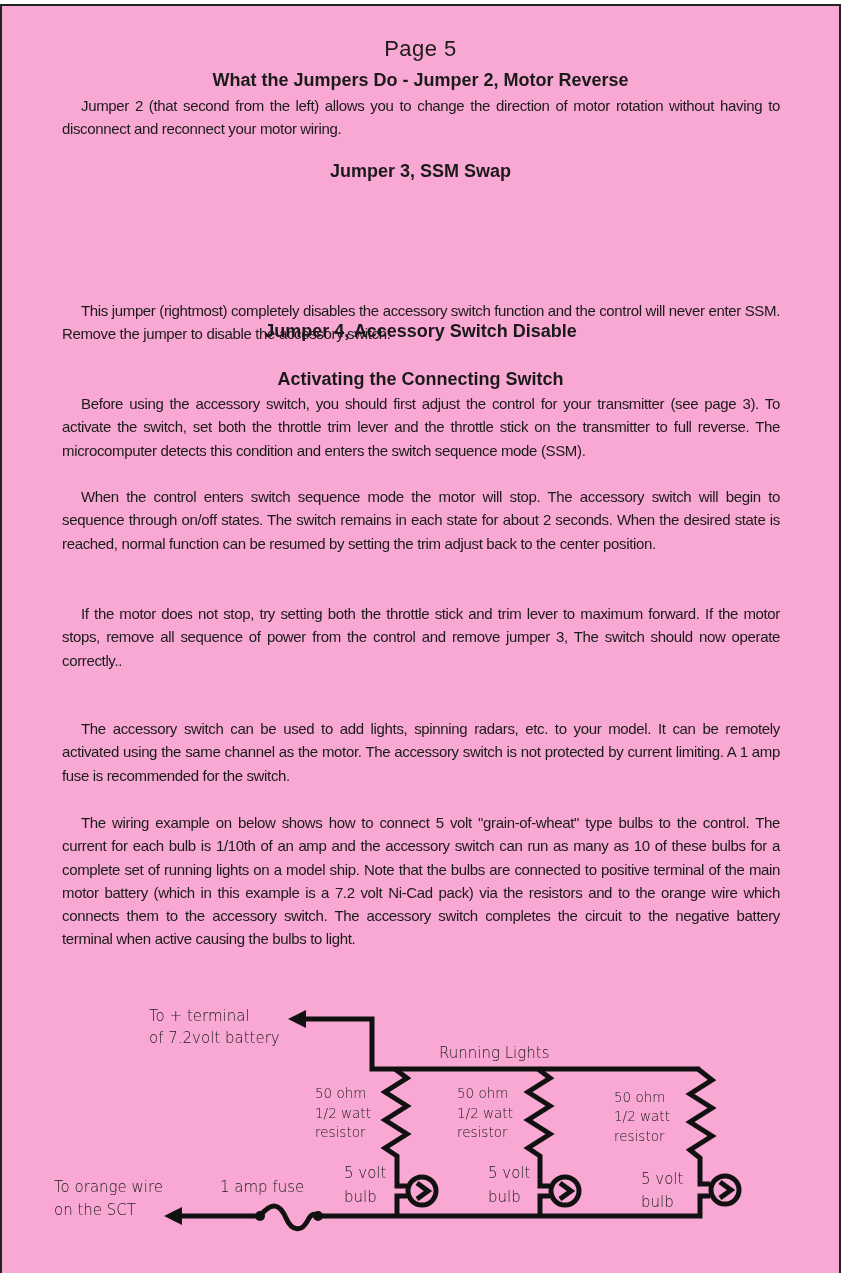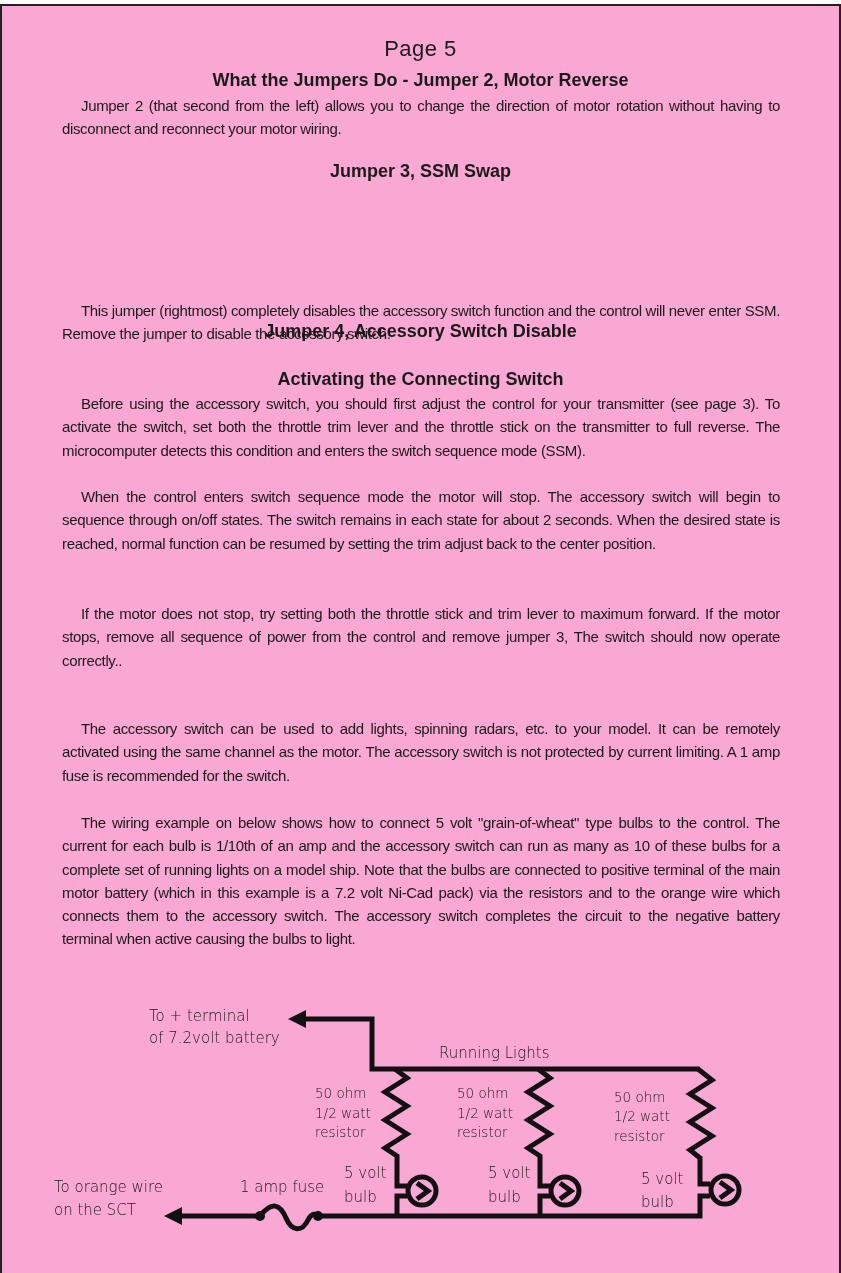--- a/index.html
+++ b/index.html
@@ -88,21 +88,21 @@
       <polygon points="286,1013 304,1004 304,1022" fill="#111111"></polygon>
       <polygon points="162,1210 180,1201 180,1219" fill="#111111"></polygon>
     </svg>
 
     <div class="dlabel" style="left:147px;top:999px;">To + terminal</div>
     <div class="dlabel" style="left:147px;top:1021px;">of 7.2volt battery</div>
     <div class="dlabel" style="left:393px;top:1036px;margin-left:44px;">Running Lights</div>
 
     <div class="dlabel" style="left:52px;top:1170px;">To orange wire</div>
     <div class="dlabel" style="left:52px;top:1193px;">on the SCT</div>
-    <div class="dlabel" style="left:218px;top:1170px;margin-left:20px;">1 amp fuse</div>
+    <div class="dlabel" style="left:218px;top:1170px;">1 amp fuse</div>
 
     <div class="dlabel small" style="left:313px;top:1078px;">50 ohm</div>
     <div class="dlabel small" style="left:313px;top:1098px;">1/2 watt</div>
     <div class="dlabel small" style="left:313px;top:1117px;">resistor</div>
     <div class="dlabel" style="left:342px;top:1156px;">5 volt</div>
     <div class="dlabel" style="left:342px;top:1180px;">bulb</div>
 
     <div class="dlabel small" style="left:455px;top:1078px;">50 ohm</div>
     <div class="dlabel small" style="left:455px;top:1098px;">1/2 watt</div>
     <div class="dlabel small" style="left:455px;top:1117px;">resistor</div>

